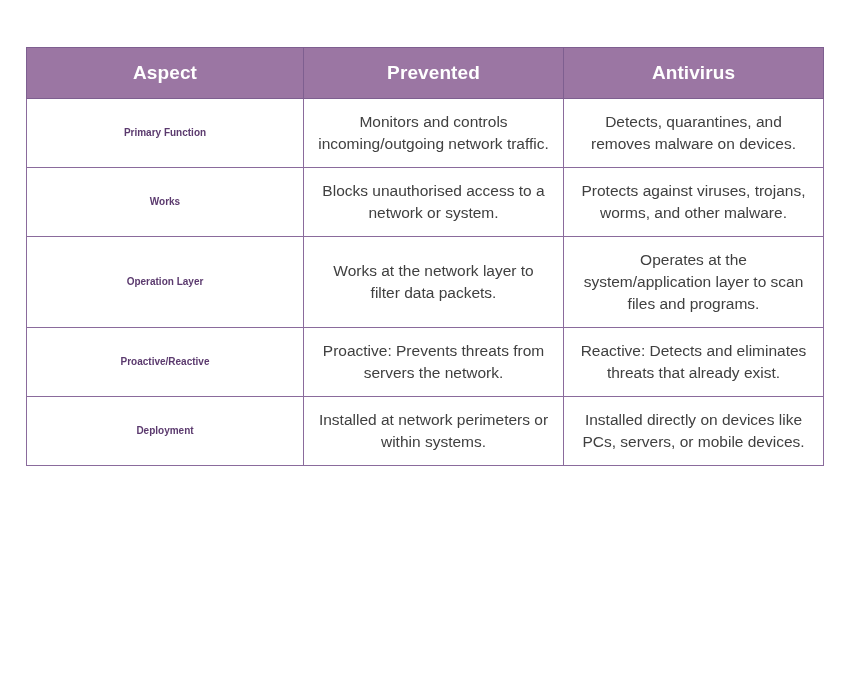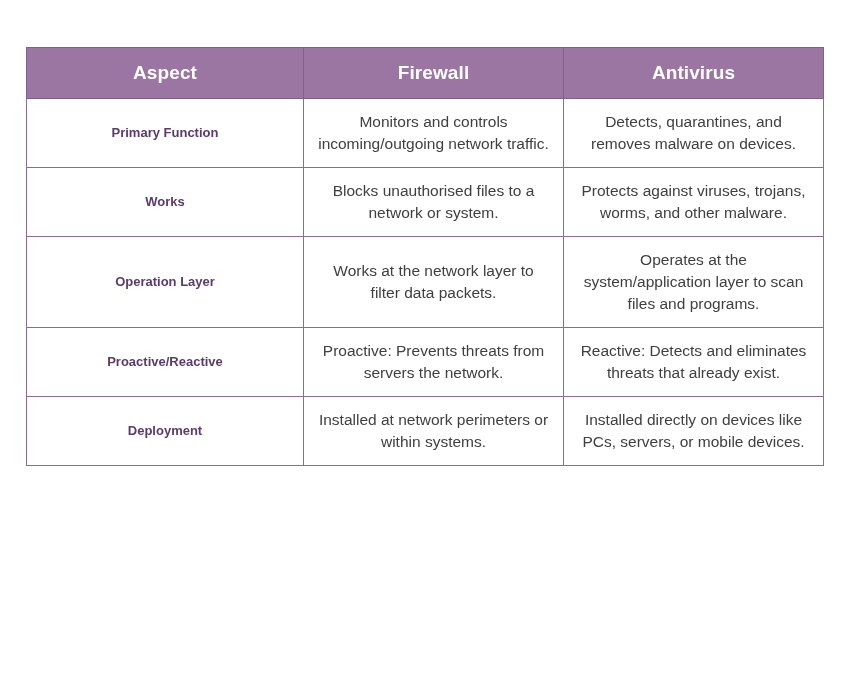--- a/index.html
+++ b/index.html
@@ -58,21 +58,21 @@
     vertical-align: middle;
     padding: 12px 14px;
     font-size: 15.5px;
     line-height: 1.42;
     box-sizing: border-box;
     background: #ffffff;
   }
 
   tbody td.aspect-cell {
     font-weight: bold;
-    font-size: 13px;
+    font-size: 10px;
     color: #5b3a6e;
     padding-left: 8px;
     padding-right: 8px;
   }
 
   tbody tr {
     height: 66px;
   }
 </style>
 </head>
@@ -82,33 +82,33 @@
   <div class="table-wrap">
     <table class="compare">
       <colgroup>
         <col class="c-aspect">
         <col class="c-firewall">
         <col class="c-antivirus">
       </colgroup>
       <thead>
         <tr>
           <th>Aspect</th>
-          <th>Firewall</th>
+          <th>Prevented</th>
           <th>Antivirus</th>
         </tr>
       </thead>
       <tbody>
         <tr>
           <td class="aspect-cell">Primary Function</td>
           <td>Monitors and controls incoming/outgoing network traffic.</td>
           <td>Detects, quarantines, and removes malware on devices.</td>
         </tr>
         <tr>
           <td class="aspect-cell">Works</td>
-          <td>Blocks unauthorised files to a network or system.</td>
+          <td>Blocks unauthorised access to a network or system.</td>
           <td>Protects against viruses, trojans, worms, and other malware.</td>
         </tr>
         <tr>
           <td class="aspect-cell">Operation Layer</td>
           <td>Works at the network layer to filter data packets.</td>
           <td>Operates at the system/application layer to scan files and programs.</td>
         </tr>
         <tr>
           <td class="aspect-cell">Proactive/Reactive</td>
           <td>Proactive: Prevents threats from servers the network.</td>

